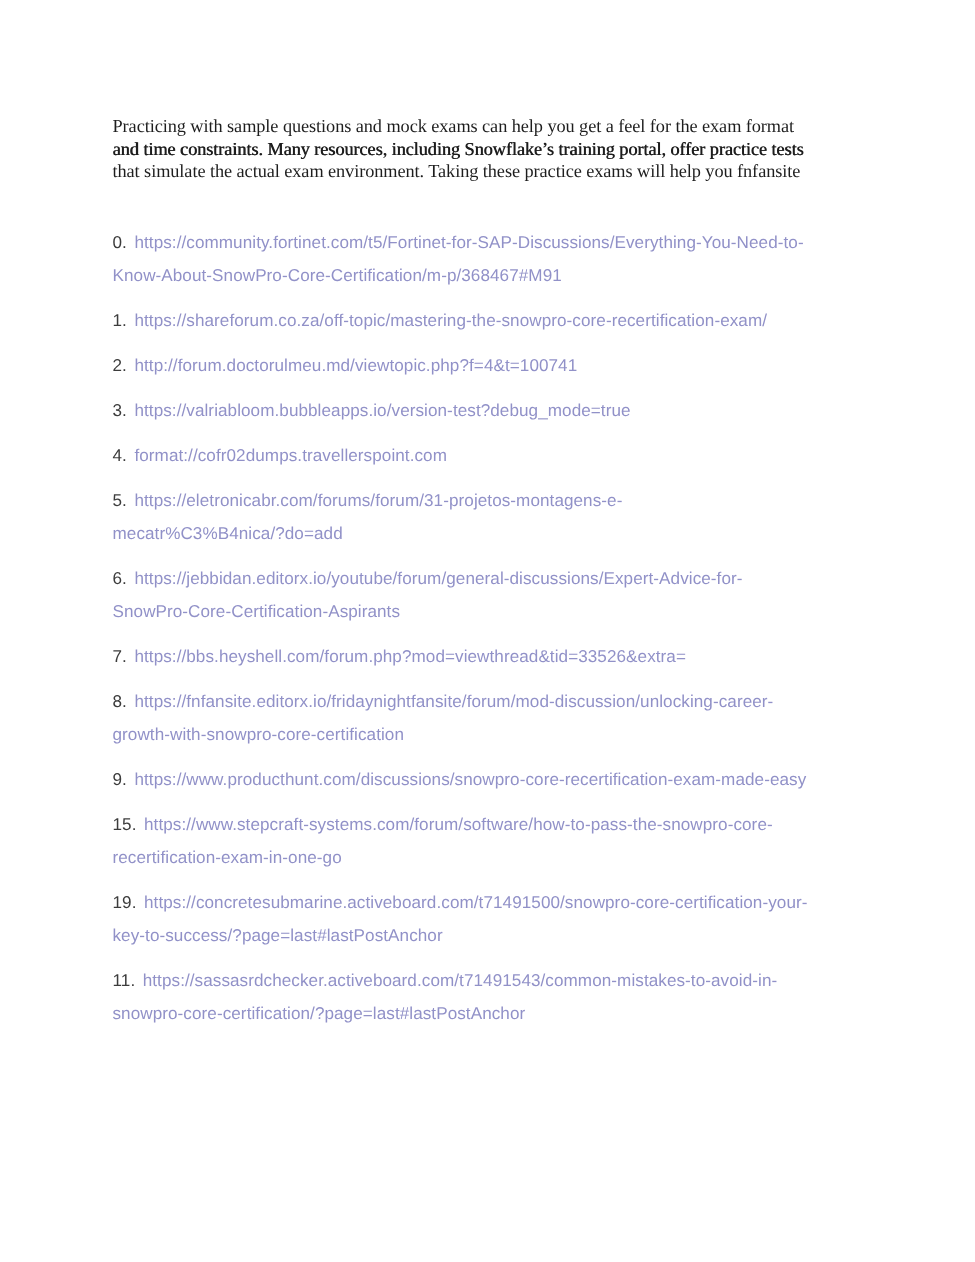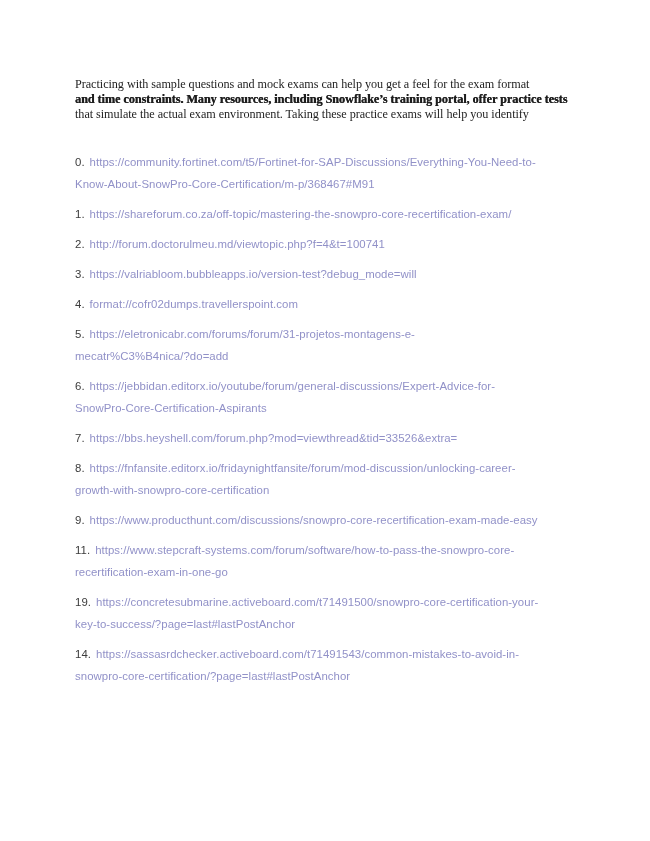--- a/index.html
+++ b/index.html
@@ -19,21 +19,21 @@
     position: absolute;
     left: 75px;
     top: 77px;
     color: #1e1e1e;
     font-family: "Liberation Serif", serif;
     font-size: 12.2px;
     line-height: 15.2px;
     letter-spacing: -0.05px;
   }
   .pline { white-space: nowrap; }
-  .heavy { text-shadow: 0.35px 0 0 currentColor; font-weight: bold; }
+  .heavy { text-shadow: 0.35px 0 0 currentColor; }
   .links {
     position: absolute;
     left: 75px;
     top: 151px;
     width: 515px;
     font-family: "Liberation Sans", sans-serif;
     font-size: 11.4px;
     line-height: 22px;
     letter-spacing: 0.05px;
   }
@@ -50,39 +50,39 @@
   }
 </style>
 </head>
 <body>
 
 <div class="page">
 
   <div class="intro">
     <div class="pline">Practicing with sample questions and mock exams can help you get a feel for the exam format</div>
     <div class="pline heavy">and time constraints. Many resources, including Snowflake’s training portal, offer practice tests</div>
-    <div class="pline">that simulate the actual exam environment. Taking these practice exams will help you identify</div>
+    <div class="pline">that simulate the actual exam environment. Taking these practice exams will help you fnfansite</div>
   </div>
 
   <div class="links">
     <div class="list-item"><span class="num">0.</span><a class="url">https://community.fortinet.com/t5/Fortinet-for-SAP-Discussions/Everything-You-Need-to-
 Know-About-SnowPro-Core-Certification/m-p/368467#M91</a></div>
     <div class="list-item"><span class="num">1.</span><a class="url">https://shareforum.co.za/off-topic/mastering-the-snowpro-core-recertification-exam/</a></div>
     <div class="list-item"><span class="num">2.</span><a class="url">http://forum.doctorulmeu.md/viewtopic.php?f=4&amp;t=100741</a></div>
-    <div class="list-item"><span class="num">3.</span><a class="url">https://valriabloom.bubbleapps.io/version-test?debug_mode=will</a></div>
+    <div class="list-item"><span class="num">3.</span><a class="url">https://valriabloom.bubbleapps.io/version-test?debug_mode=true</a></div>
     <div class="list-item"><span class="num">4.</span><a class="url">format://cofr02dumps.travellerspoint.com</a></div>
     <div class="list-item"><span class="num">5.</span><a class="url">https://eletronicabr.com/forums/forum/31-projetos-montagens-e-
 mecatr%C3%B4nica/?do=add</a></div>
     <div class="list-item"><span class="num">6.</span><a class="url">https://jebbidan.editorx.io/youtube/forum/general-discussions/Expert-Advice-for-
 SnowPro-Core-Certification-Aspirants</a></div>
     <div class="list-item"><span class="num">7.</span><a class="url">https://bbs.heyshell.com/forum.php?mod=viewthread&amp;tid=33526&amp;extra=</a></div>
     <div class="list-item"><span class="num">8.</span><a class="url">https://fnfansite.editorx.io/fridaynightfansite/forum/mod-discussion/unlocking-career-
 growth-with-snowpro-core-certification</a></div>
     <div class="list-item"><span class="num">9.</span><a class="url">https://www.producthunt.com/discussions/snowpro-core-recertification-exam-made-easy</a></div>
-    <div class="list-item"><span class="num">11.</span><a class="url">https://www.stepcraft-systems.com/forum/software/how-to-pass-the-snowpro-core-
+    <div class="list-item"><span class="num">15.</span><a class="url">https://www.stepcraft-systems.com/forum/software/how-to-pass-the-snowpro-core-
 recertification-exam-in-one-go</a></div>
     <div class="list-item"><span class="num">19.</span><a class="url">https://concretesubmarine.activeboard.com/t71491500/snowpro-core-certification-your-
 key-to-success/?page=last#lastPostAnchor</a></div>
-    <div class="list-item"><span class="num">14.</span><a class="url">https://sassasrdchecker.activeboard.com/t71491543/common-mistakes-to-avoid-in-
+    <div class="list-item"><span class="num">11.</span><a class="url">https://sassasrdchecker.activeboard.com/t71491543/common-mistakes-to-avoid-in-
 snowpro-core-certification/?page=last#lastPostAnchor</a></div>
   </div>
 
 </div>
 
 </body></html>

